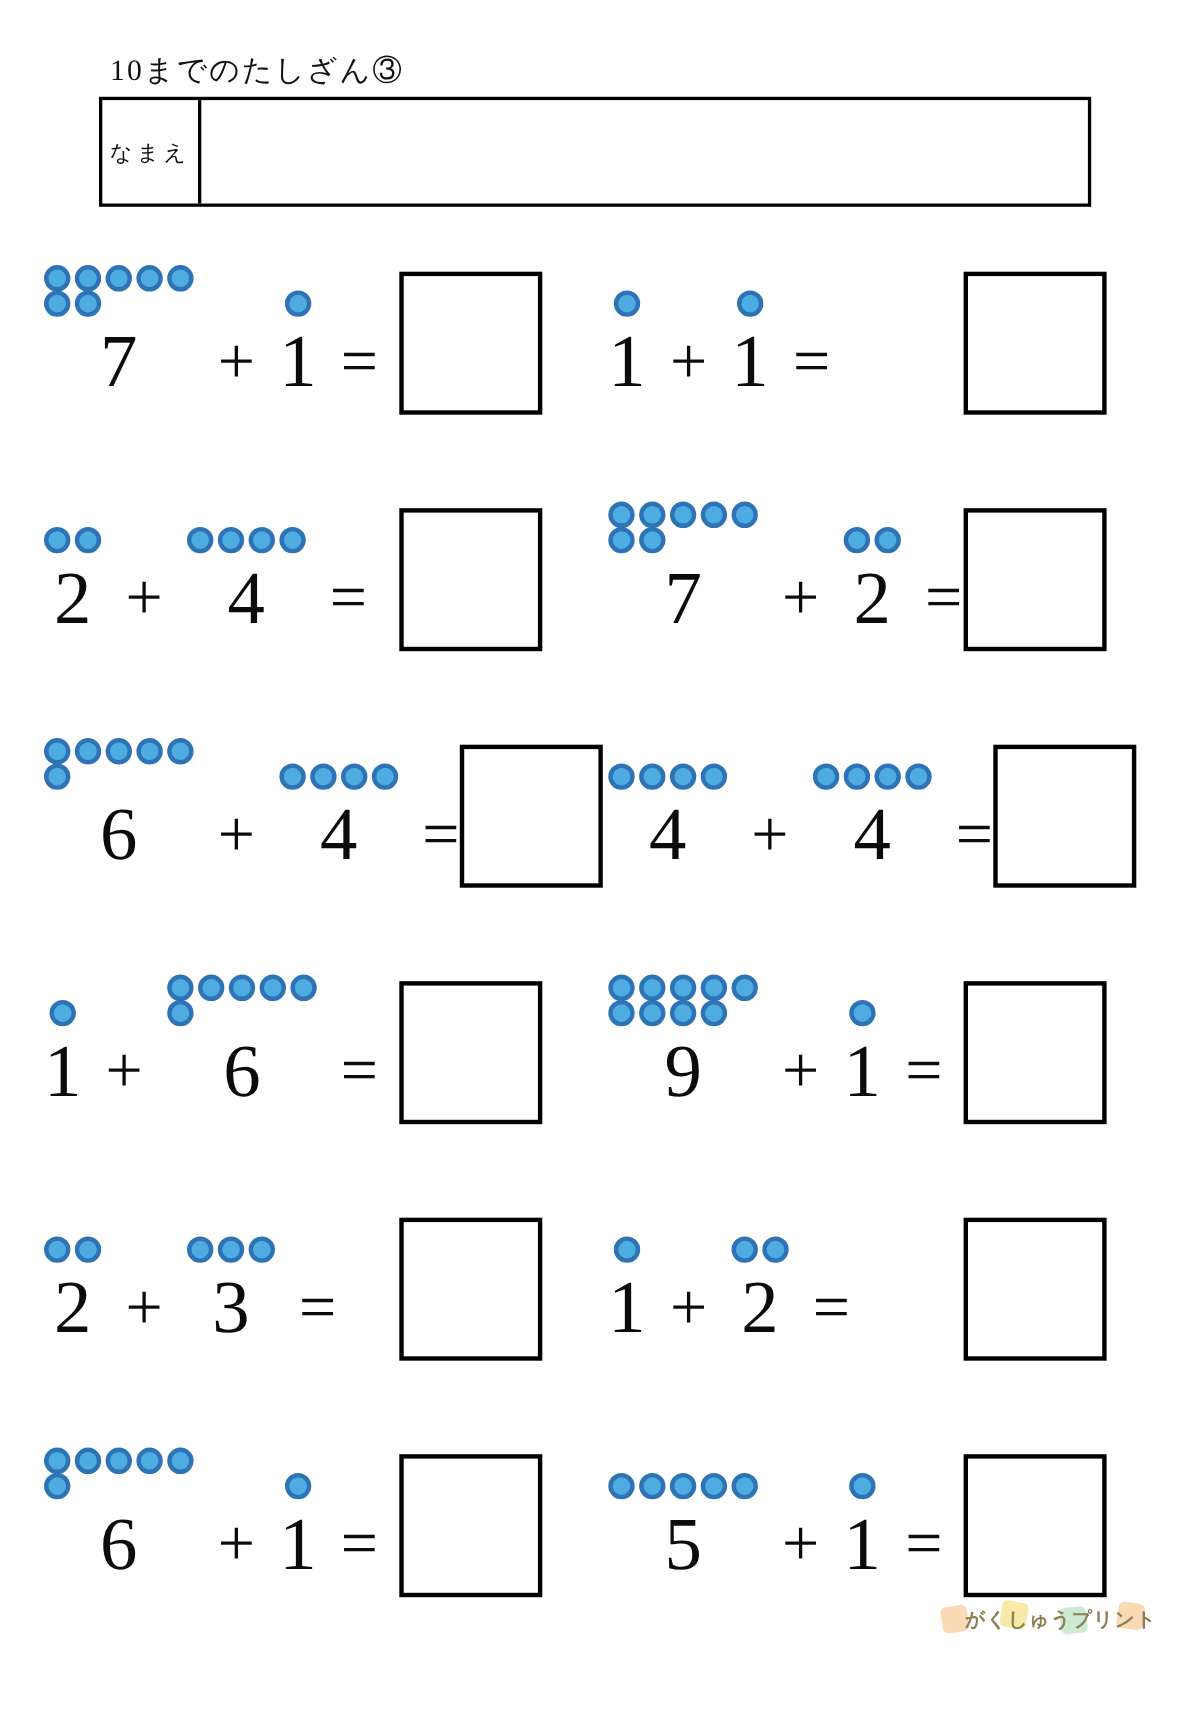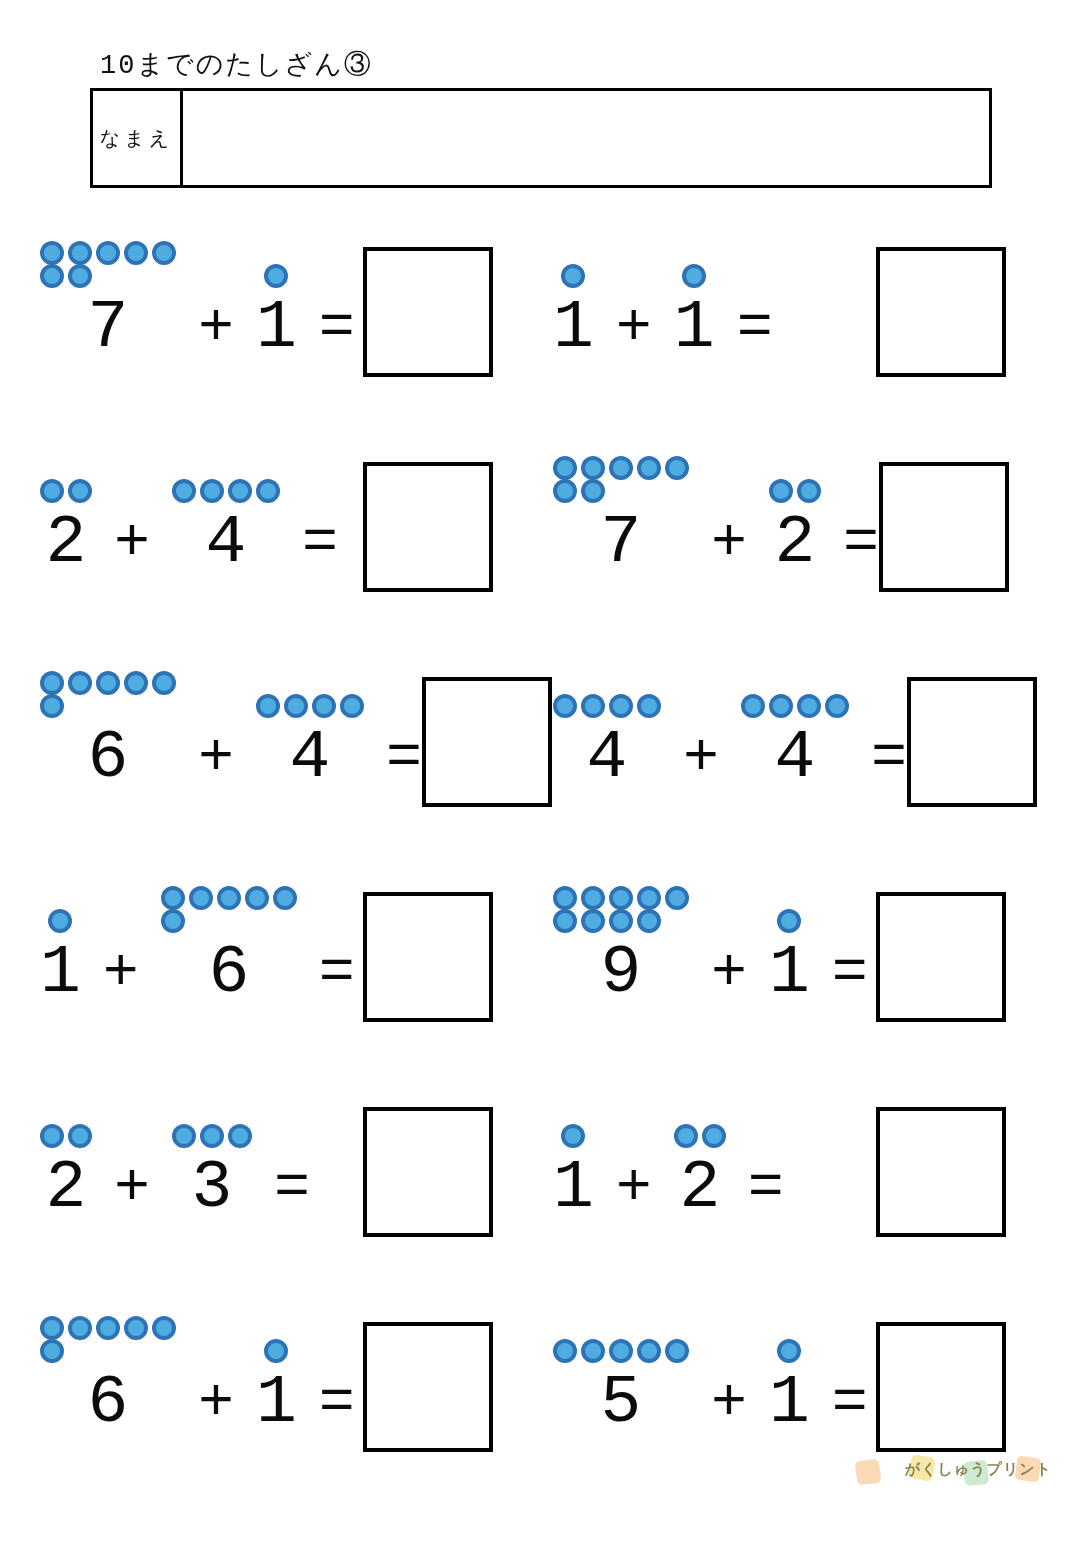--- a/index.html
+++ b/index.html
@@ -1,18 +1,18 @@
 <!DOCTYPE html>
 <html style="--dot-fill: #4FACE0; --dot-border: #2D73B5;"><head>
 <meta charset="utf-8">
 <style>
   html,body{margin:0;padding:0;background:#fff;}
   .sheet{
     position:relative;width:1080px;height:1560px;background:#ffffff;
-    font-family:Liberation Mono, monospace;color:#111;overflow:hidden;border-radius:17px;
+    font-family:Liberation Serif, serif;color:#111;overflow:hidden;border-radius:17px;
   }
   .title{
     position:absolute;left:100px;top:46px;font-size:27px;letter-spacing:2px;color:#111;
   }
   .name-box{
     position:absolute;left:90px;top:88px;width:896px;height:94px;
     border:3px solid #000;display:flex;background:#fff;
   }
   .name-label-cell{
     width:87px;border-right:3px solid #000;display:flex;align-items:center;
@@ -48,21 +48,21 @@
   .logo{
     position:absolute;right:28px;bottom:14px;width:250px;height:86px;text-align:right;
   }
   .logo-decor{position:absolute;right:4px;top:-4px;width:200px;height:30px;z-index:0;}
   .logo-decor div{position:absolute;width:24px;height:24px;border-radius:5px;}
   .logo-decor div:nth-child(1){left:8px;top:4px;transform:rotate(-8deg);}
   .logo-decor div:nth-child(2){left:62px;top:0px;transform:rotate(10deg);}
   .logo-decor div:nth-child(3){left:116px;top:5px;transform:rotate(-6deg);}
   .logo-decor div:nth-child(4){left:168px;top:1px;transform:rotate(8deg);}
   .logo-line1{
-    position:relative;z-index:1;font-size:15px;font-weight:bold;letter-spacing:1px;
+    position:relative;z-index:1;font-size:18px;font-weight:bold;letter-spacing:1px;
   }
   .logo-line2{position:relative;z-index:1;font-size:34px;font-weight:bold;line-height:1.2;}
   .logo-line2 span{display:inline-block;}
   .logo-line2 span.small{font-size:24px;}
 </style>
 </head>
 <body>
 
 <div class="sheet">
 

